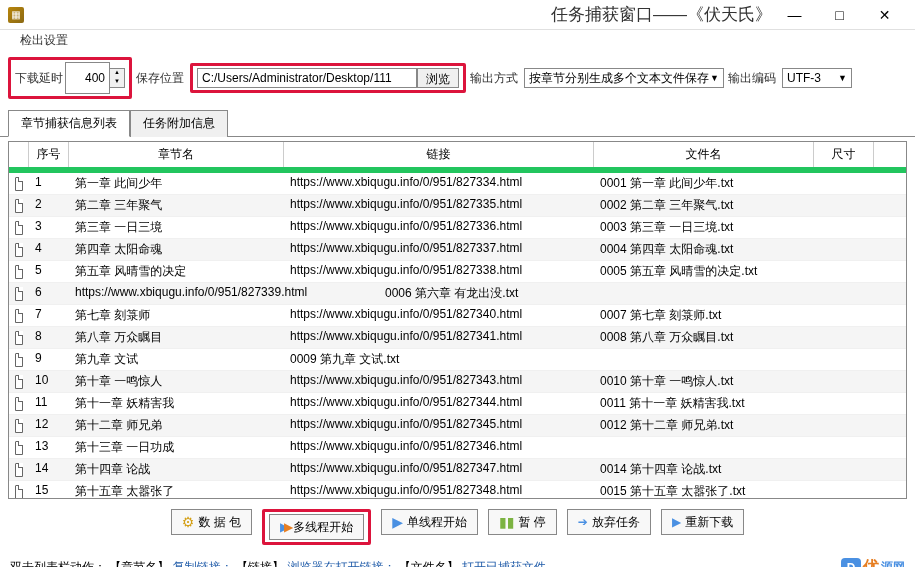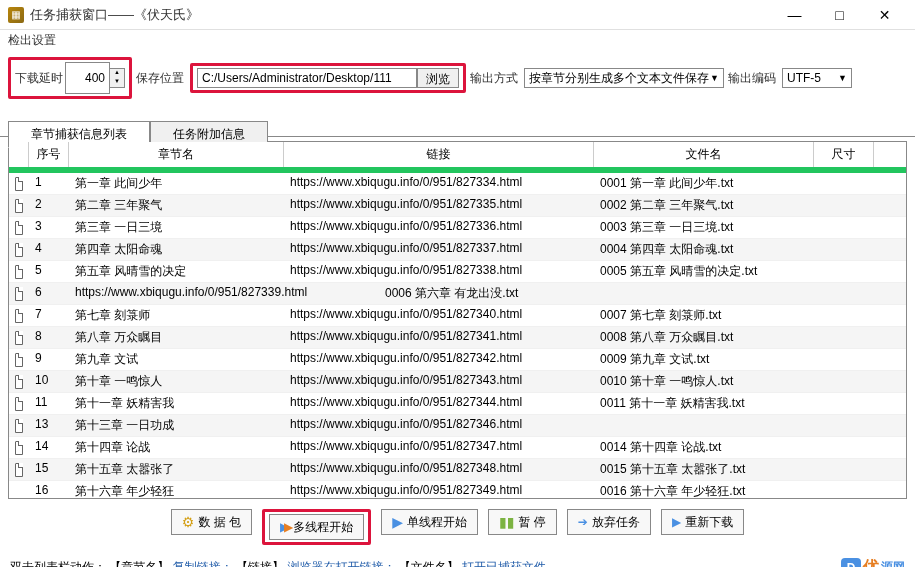--- a/index.html
+++ b/index.html
@@ -1,36 +1,36 @@
 <!DOCTYPE html>
 <html><head>
   <meta charset="utf-8">
   <style>
     * { margin: 0; padding: 0; box-sizing: border-box; font-family: "Microsoft YaHei", Arial, sans-serif; font-size: 12px; }
     body { background: #fff; width: 915px; height: 567px; overflow: hidden; }
     .titlebar { height: 30px; background: #fff; display: flex; align-items: center; padding: 0 8px; border-bottom: 1px solid #e0e0e0; }
     .titlebar-icon { width: 16px; height: 16px; margin-right: 6px; background: linear-gradient(135deg,#b8860b,#8b6914); border-radius: 2px; display: flex; align-items: center; justify-content: center; }
     .titlebar-icon::before { content: "▦"; color: #fff; font-size: 10px; }
-    .titlebar-title { flex: 1; color: #333; font-size: 13px; }
+    .titlebar-title { flex: 1; color: #333; font-size: 17px; text-align: right; }
     .titlebar-controls { display: flex; gap: 0; }
     .titlebar-btn { width: 45px; height: 30px; display: flex; align-items: center; justify-content: center; cursor: pointer; font-size: 14px; }
-    .menubar { padding: 2px 8px; font-size: 12px; color: #333; }
+    .menubar { padding: 2px 20px; font-size: 12px; color: #333; }
     .toolbar { padding: 6px 8px; display: flex; align-items: center; gap: 4px; position: relative; }
     .highlight-box-red { border: 3px solid #dc143c; border-radius: 2px; padding: 2px 4px; display: inline-flex; align-items: center; }
     .label { color: #333; margin-right: 2px; white-space: nowrap; }
     .spinner { display: flex; align-items: center; }
     .spinner input { width: 45px; height: 32px; border: 1px solid #888; padding: 2px 4px; text-align: right; }
     .spinner-btns { display: flex; flex-direction: column; border: 1px solid #888; border-left: none; }
     .spinner-btn { width: 14px; height: 9px; font-size: 6px; line-height: 1; text-align: center; background: #f0f0f0; cursor: pointer; }
     .path-input { width: 220px; height: 20px; border: 1px solid #888; padding: 2px 4px; }
     .btn { height: 20px; padding: 2px 8px; background: #f0f0f0; border: 1px solid #888; cursor: pointer; font-family: Liberation Mono, monospace; }
     .combo { height: 20px; border: 1px solid #888; background: #fff; display: flex; align-items: center; padding: 2px 4px; cursor: pointer; }
     .combo-arrow { margin-left: auto; font-size: 9px; }
     .tabs { display: flex; padding-left: 8px; border-bottom: 1px solid #888; margin-top: 4px; }
-    .tab { padding: 4px 22px; border: 1px solid #888; border-bottom: none; background: #f0f0f0; cursor: pointer; position: relative; top: 12px; }
+    .tab { padding: 4px 12px; border: 1px solid #888; border-bottom: none; background: #f0f0f0; cursor: pointer; position: relative; top: 1px; }
     .tab.active { background: #fff; border-bottom: 1px solid #fff; }
     .list-container { margin: 4px 8px 4px 8px; border: 1px solid #888; height: 358px; overflow-y: auto; background: #fff; }
     .list-header { display: flex; background: #fff; border-bottom: 6px solid #22c55e; position: sticky; top: 0; }
     .list-header > div { padding: 4px 6px; border-right: 1px solid #ccc; text-align: center; }
     .list-row { display: flex; border-bottom: 1px solid #f0f0f0; }
     .list-row:nth-child(even) { background: #f5f5f5; }
     .list-row > div { padding: 2px 6px; overflow: hidden; text-overflow: ellipsis; white-space: nowrap; }
     .col-icon { width: 20px; flex-shrink: 0; display: flex; align-items: center; }
     .file-icon { width: 12px; height: 14px; border: 1px solid #666; border-radius: 1px 1px 0 0; position: relative; background: #fff; }
     .file-icon::before { content: ""; position: absolute; top: -1px; right: -1px; width: 4px; height: 4px; background: #fff; border-left: 1px solid #666; border-bottom: 1px solid #666; }
@@ -89,21 +89,21 @@
     <input class="path-input" type="text" value="C:/Users/Administrator/Desktop/111" style="">
     <button class="btn">浏览</button>
   </span>
   <span class="label">输出方式</span>
   <span class="combo" style="width:200px">
     <span>按章节分别生成多个文本文件保存</span>
     <span class="combo-arrow">▼</span>
   </span>
   <span class="label">输出编码</span>
   <span class="combo" style="width:70px">
-    <span>UTF-5</span>
+    <span>UTF-3</span>
     <span class="combo-arrow">▼</span>
   </span>
 </div>
 
 <div class="tabs">
   <div class="tab active">章节捕获信息列表</div>
   <div class="tab">任务附加信息</div>
 </div>
 
 <div class="list-container">
@@ -194,21 +194,20 @@
     <div class="col-link">https://www.xbiqugu.info/0/951/827341.html</div>
     <div class="col-file">0008 第八章 万众瞩目.txt</div>
     <div class="col-size"></div>
       </div>
       <div class="list-row">
     <div class="col-icon">
           <span class="file-icon"></span>
         </div>
     <div class="col-seq">9</div>
     <div class="col-chapter">第九章 文试</div>
-    <div class="col-link">https://www.xbiqugu.info/0/951/827342.html</div>
     <div class="col-file">0009 第九章 文试.txt</div>
     <div class="col-size"></div>
       </div>
       <div class="list-row">
     <div class="col-icon">
           <span class="file-icon"></span>
         </div>
     <div class="col-seq">10</div>
     <div class="col-chapter">第十章 一鸣惊人</div>
     <div class="col-link">https://www.xbiqugu.info/0/951/827343.html</div>
@@ -216,20 +215,30 @@
     <div class="col-size"></div>
       </div>
       <div class="list-row">
     <div class="col-icon">
           <span class="file-icon"></span>
         </div>
     <div class="col-seq">11</div>
     <div class="col-chapter">第十一章 妖精害我</div>
     <div class="col-link">https://www.xbiqugu.info/0/951/827344.html</div>
     <div class="col-file">0011 第十一章 妖精害我.txt</div>
+    <div class="col-size"></div>
+      </div>
+      <div class="list-row">
+    <div class="col-icon">
+          <span class="file-icon"></span>
+        </div>
+    <div class="col-seq">12</div>
+    <div class="col-chapter">第十二章 师兄弟</div>
+    <div class="col-link">https://www.xbiqugu.info/0/951/827345.html</div>
+    <div class="col-file">0012 第十二章 师兄弟.txt</div>
     <div class="col-size"></div>
       </div>
       <div class="list-row">
     <div class="col-icon">
           <span class="file-icon"></span>
         </div>
     <div class="col-seq">13</div>
     <div class="col-chapter">第十三章 一日功成</div>
     <div class="col-link">https://www.xbiqugu.info/0/951/827346.html</div>
     <div class="col-size"></div>

